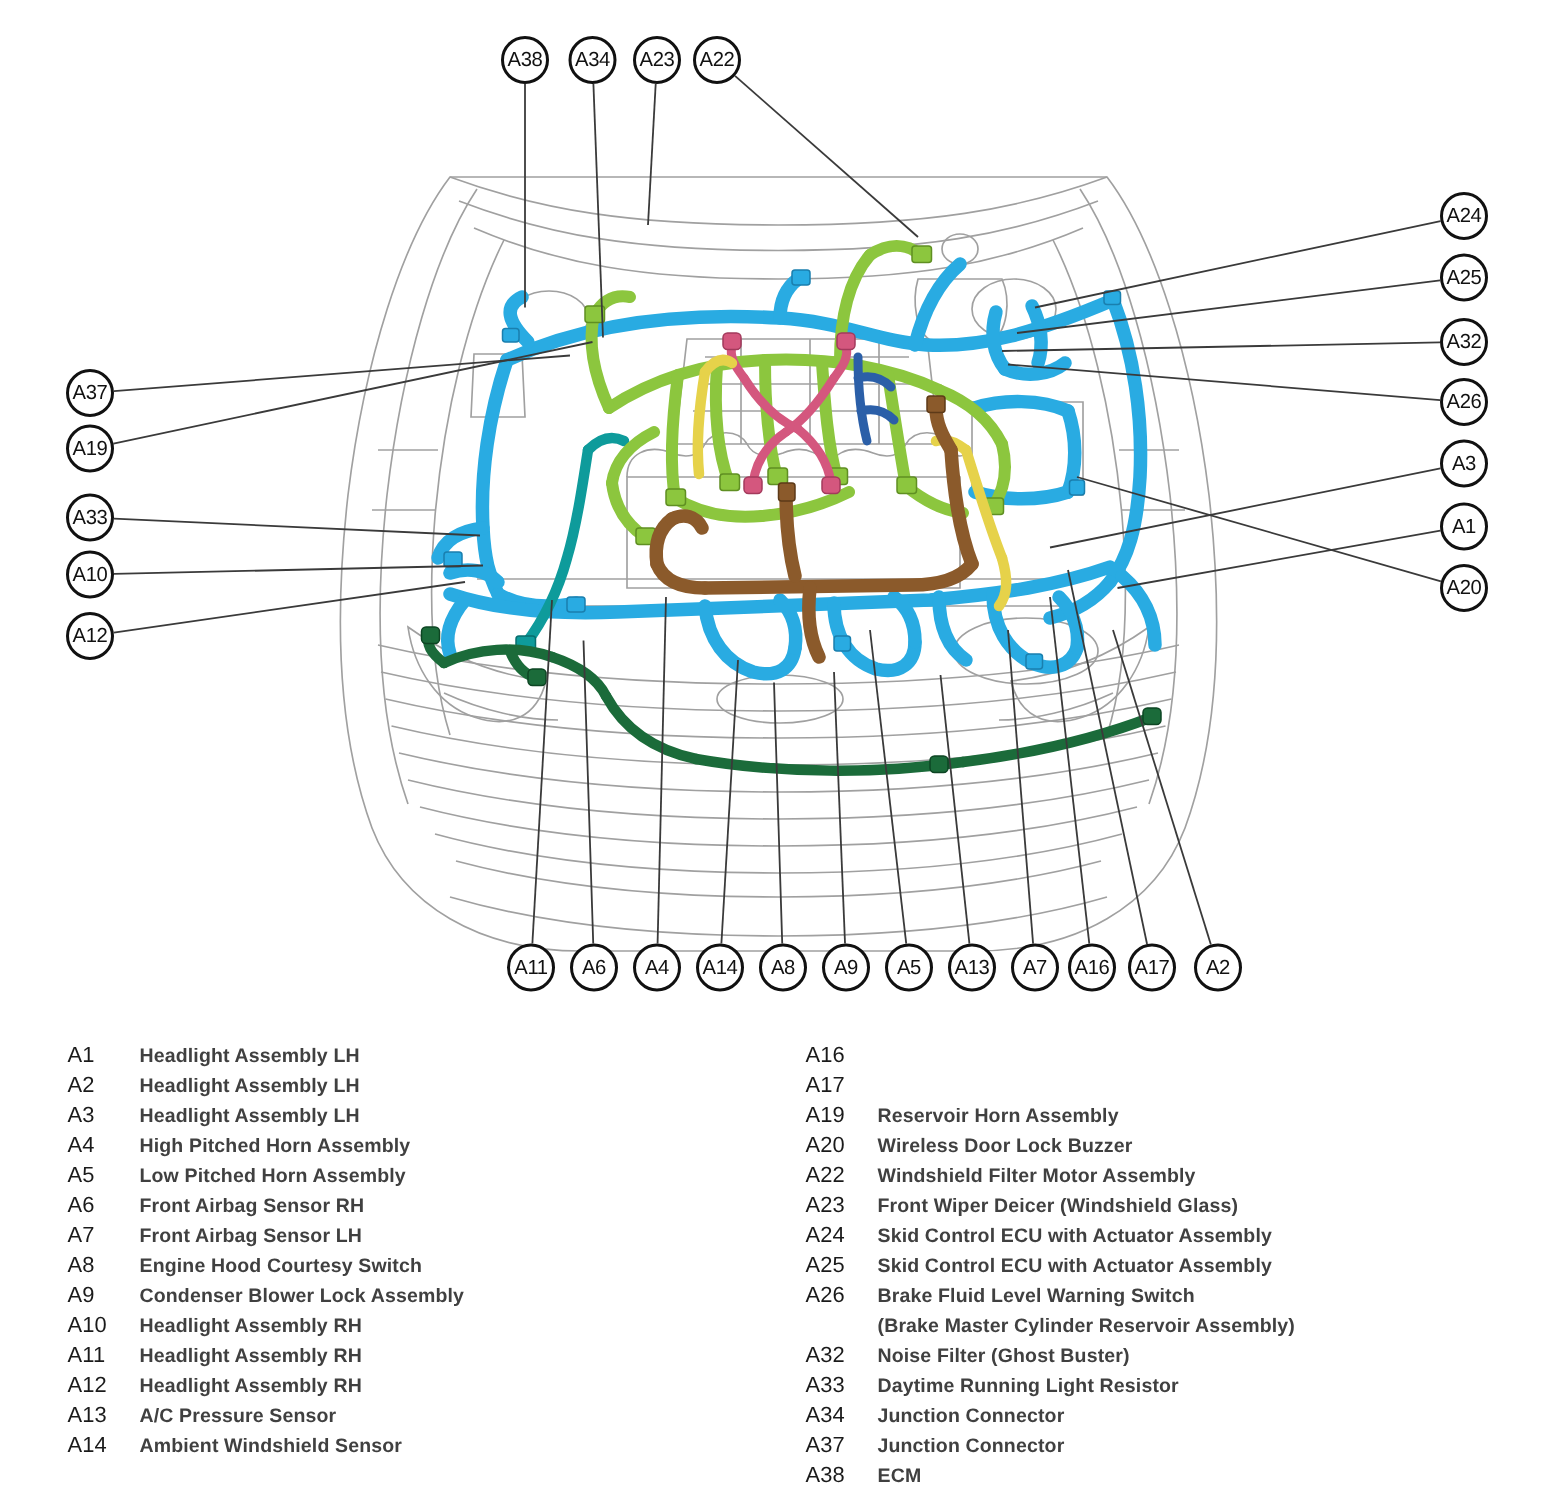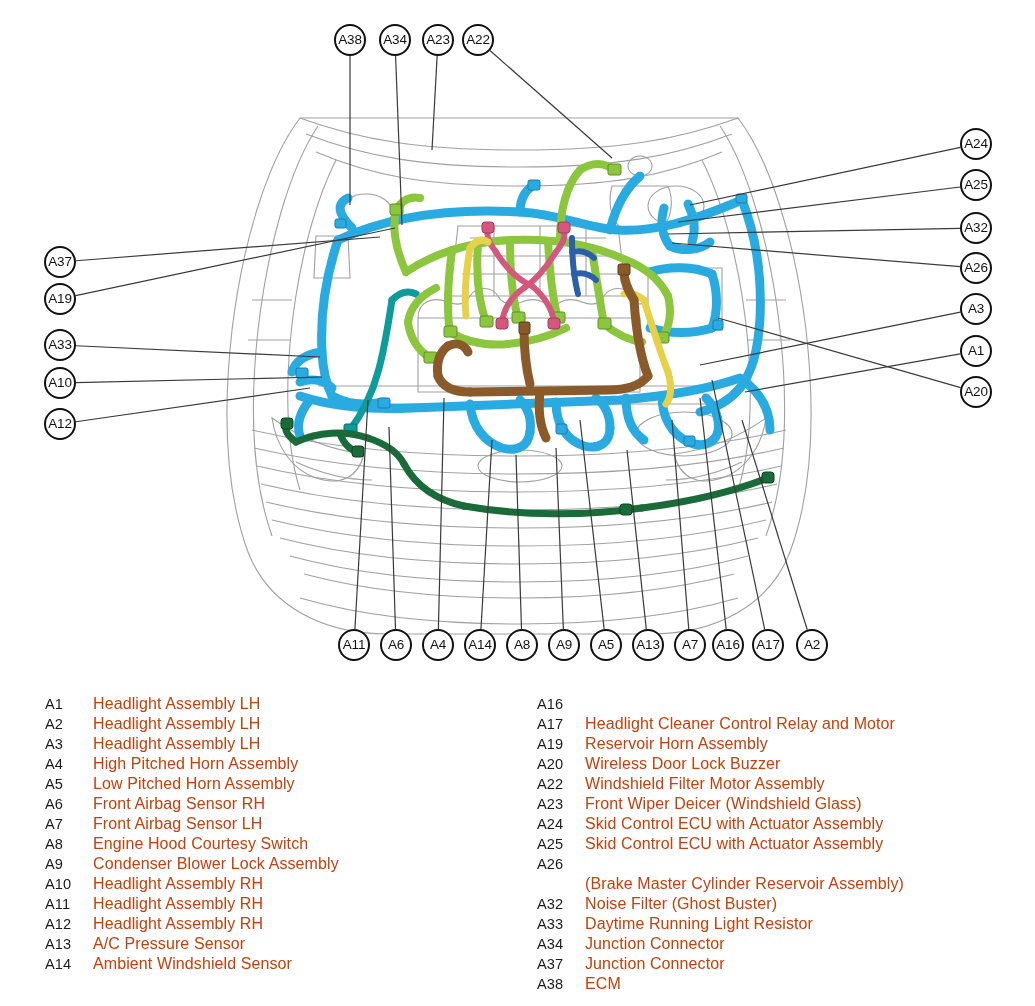--- a/index.html
+++ b/index.html
@@ -21,21 +21,21 @@
   .legend-row{
     display:flex;align-items:baseline;
     height:20px;line-height:20px;
     font-size:14.6px;letter-spacing:.1px;
   }
   .legend-code{
     width:48px;flex:0 0 48px;
     font-size:14.6px;color:#1a1a1a;white-space:nowrap;
   }
   .legend-label{
-    font-size:16px;color:#c2410c;white-space:nowrap;
+    font-size:13px;color:#404040;white-space:nowrap;font-weight:bold;
   }
   .legend-row.cont .legend-code{visibility:hidden;}
 
   
   .callout{position:absolute;width:32px;height:32px;}
   .callout .bubble{
     position:absolute;left:0;top:0;width:32px;height:32px;
     box-sizing:border-box;
     border:2px solid #111;border-radius:50%;
     background:#fff;
@@ -456,21 +456,20 @@
         <span class="legend-code">A14</span>
         <span class="legend-label">Ambient Windshield Sensor</span>
       </div>
     </div>
   <div class="legend-col" id="legend-col-right">
       <div class="legend-row">
         <span class="legend-code">A16</span>
       </div>
       <div class="legend-row">
         <span class="legend-code">A17</span>
-        <span class="legend-label">Headlight Cleaner Control Relay and Motor</span>
       </div>
       <div class="legend-row">
         <span class="legend-code">A19</span>
         <span class="legend-label">Reservoir Horn Assembly</span>
       </div>
       <div class="legend-row">
         <span class="legend-code">A20</span>
         <span class="legend-label">Wireless Door Lock Buzzer</span>
       </div>
       <div class="legend-row">
@@ -484,20 +483,21 @@
       <div class="legend-row">
         <span class="legend-code">A24</span>
         <span class="legend-label">Skid Control ECU with Actuator Assembly</span>
       </div>
       <div class="legend-row">
         <span class="legend-code">A25</span>
         <span class="legend-label">Skid Control ECU with Actuator Assembly</span>
       </div>
       <div class="legend-row">
         <span class="legend-code">A26</span>
+        <span class="legend-label">Brake Fluid Level Warning Switch</span>
       </div>
       <div class="legend-row cont">
         <span class="legend-code"></span>
         <span class="legend-label">(Brake Master Cylinder Reservoir Assembly)</span>
       </div>
       <div class="legend-row">
         <span class="legend-code">A32</span>
         <span class="legend-label">Noise Filter (Ghost Buster)</span>
       </div>
       <div class="legend-row">

